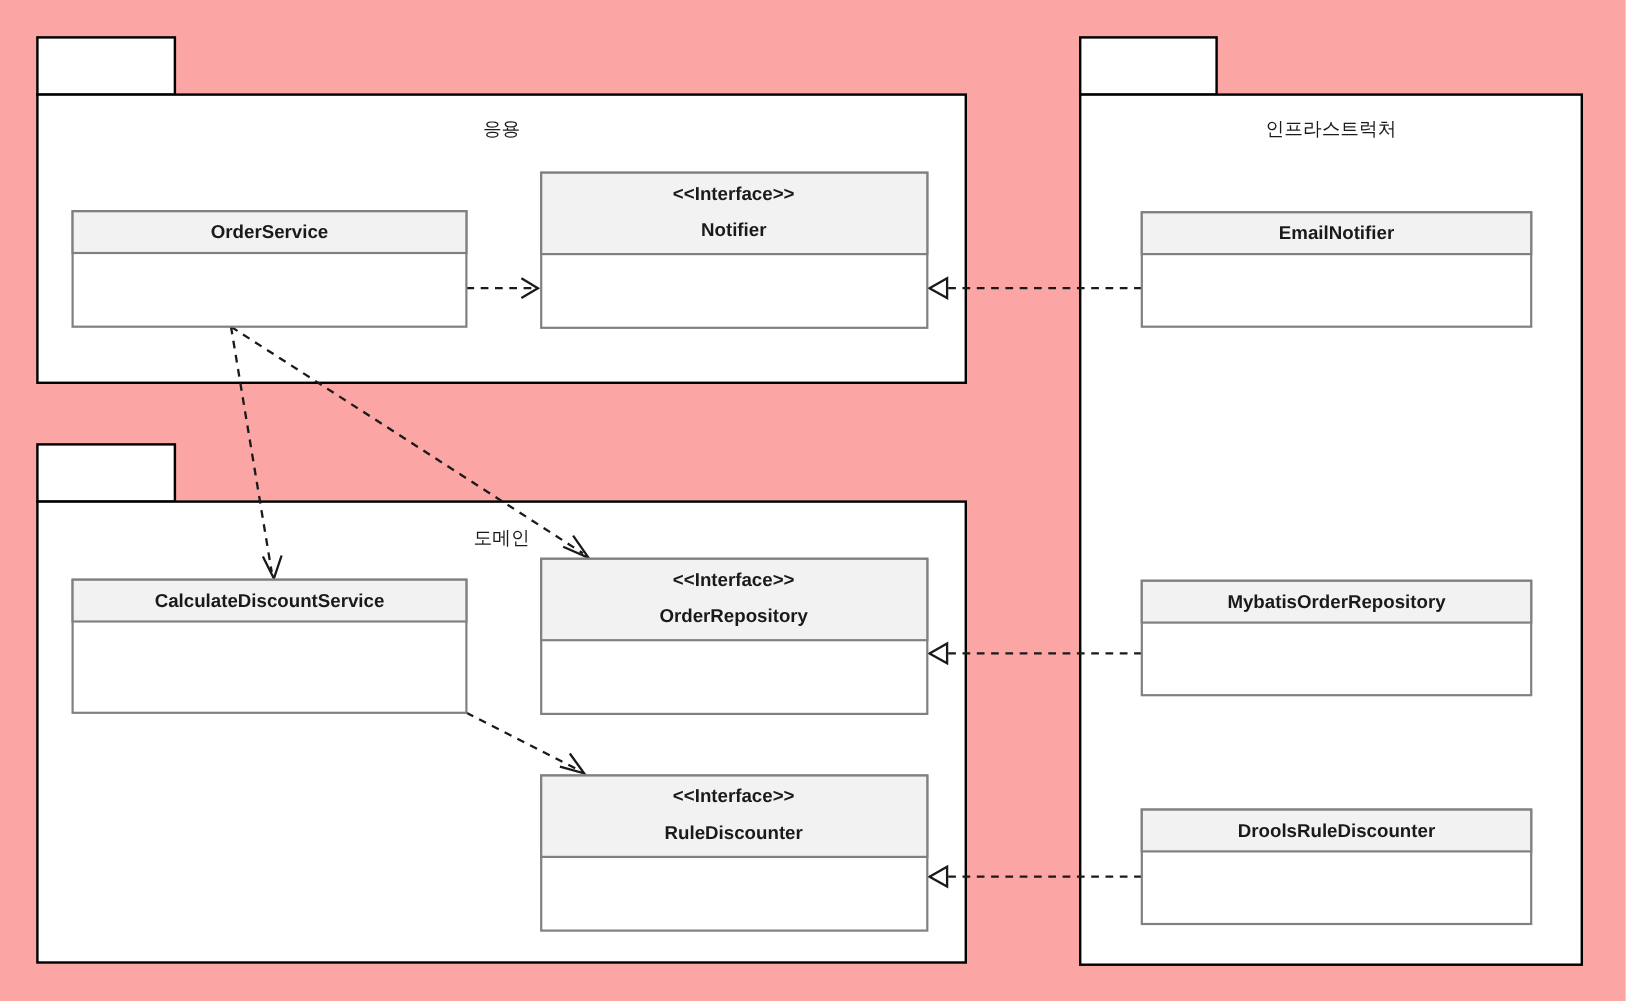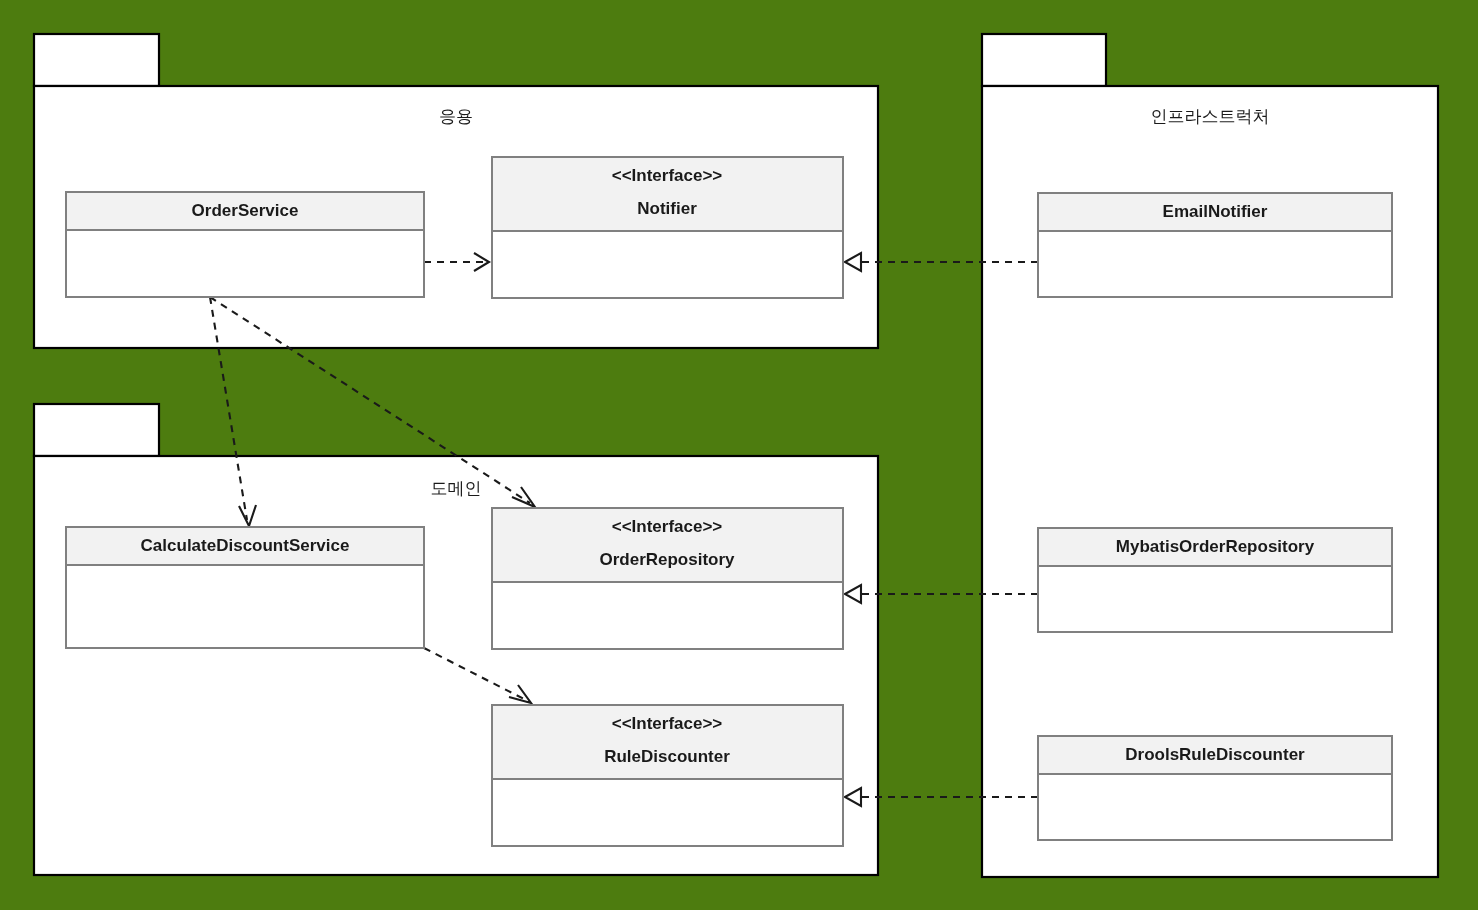--- a/index.html
+++ b/index.html
@@ -4,21 +4,21 @@
 <style>
   html, body {
     margin: 0;
     padding: 0;
     background: #ffffff;
   }
   #canvas {
     position: relative;
     width: 1478px;
     height: 910px;
-    background: #4d7c0f;
+    background: #fca5a5;
     font-family: "Liberation Sans", "DejaVu Sans", sans-serif;
     overflow: hidden;
   }
   svg.diagram {
     position: absolute;
     left: 0;
     top: 0;
     width: 1478px;
     height: 910px;
   }

